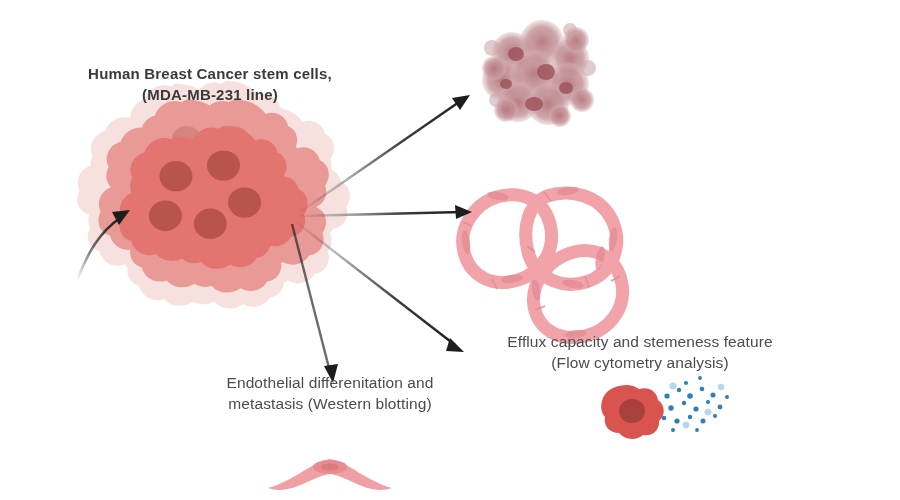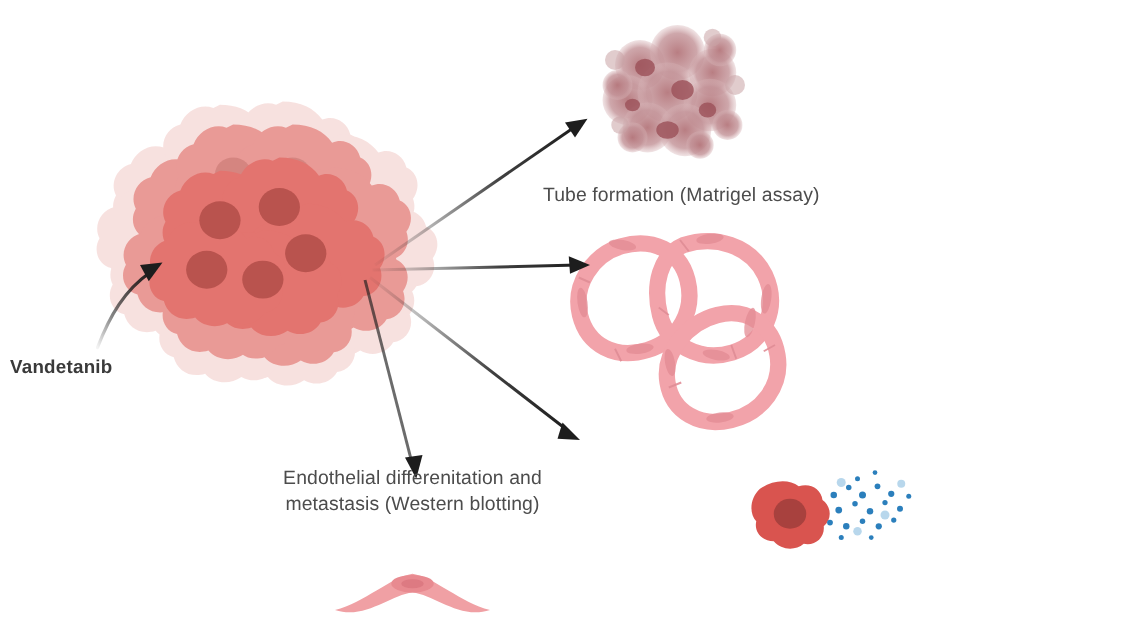--- a/index.html
+++ b/index.html
@@ -260,23 +260,25 @@
       <line x1="292" y1="224" x2="330" y2="372" stroke="url(#arrowFadeCurve)" stroke-width="2.4"></line>
       <path d="M333,383 L324,366 L338,364 Z" fill="#1d1d1d"></path>
     </g>
 
     <g>
       <path d="M78,278 C88,252 100,232 120,218" fill="none" stroke="url(#arrowFadeCurve)" stroke-width="2.6" stroke-linecap="round"></path>
       <path d="M130,210 L112,212 L119,225 Z" fill="#1d1d1d"></path>
     </g>
   </svg>
 
-
-  <div class="label bold" id="lbl-vandetanib">Vandetanib</div>
-
-
-  <div class="label" id="lbl-tube">Tube formation (Matrigel assay)</div>
-
+  <div class="label bold" id="lbl-title">Human Breast Cancer stem cells,
+(MDA-MB-231 line)</div>
+
+
+
+
+  <div class="label" id="lbl-efflux">Efflux capacity and stemeness feature
+(Flow cytometry analysis)</div>
 
   <div class="label" id="lbl-endothelial">Endothelial differenitation and
 metastasis (Western blotting)</div>
 
 </div>
 
 </body></html>

